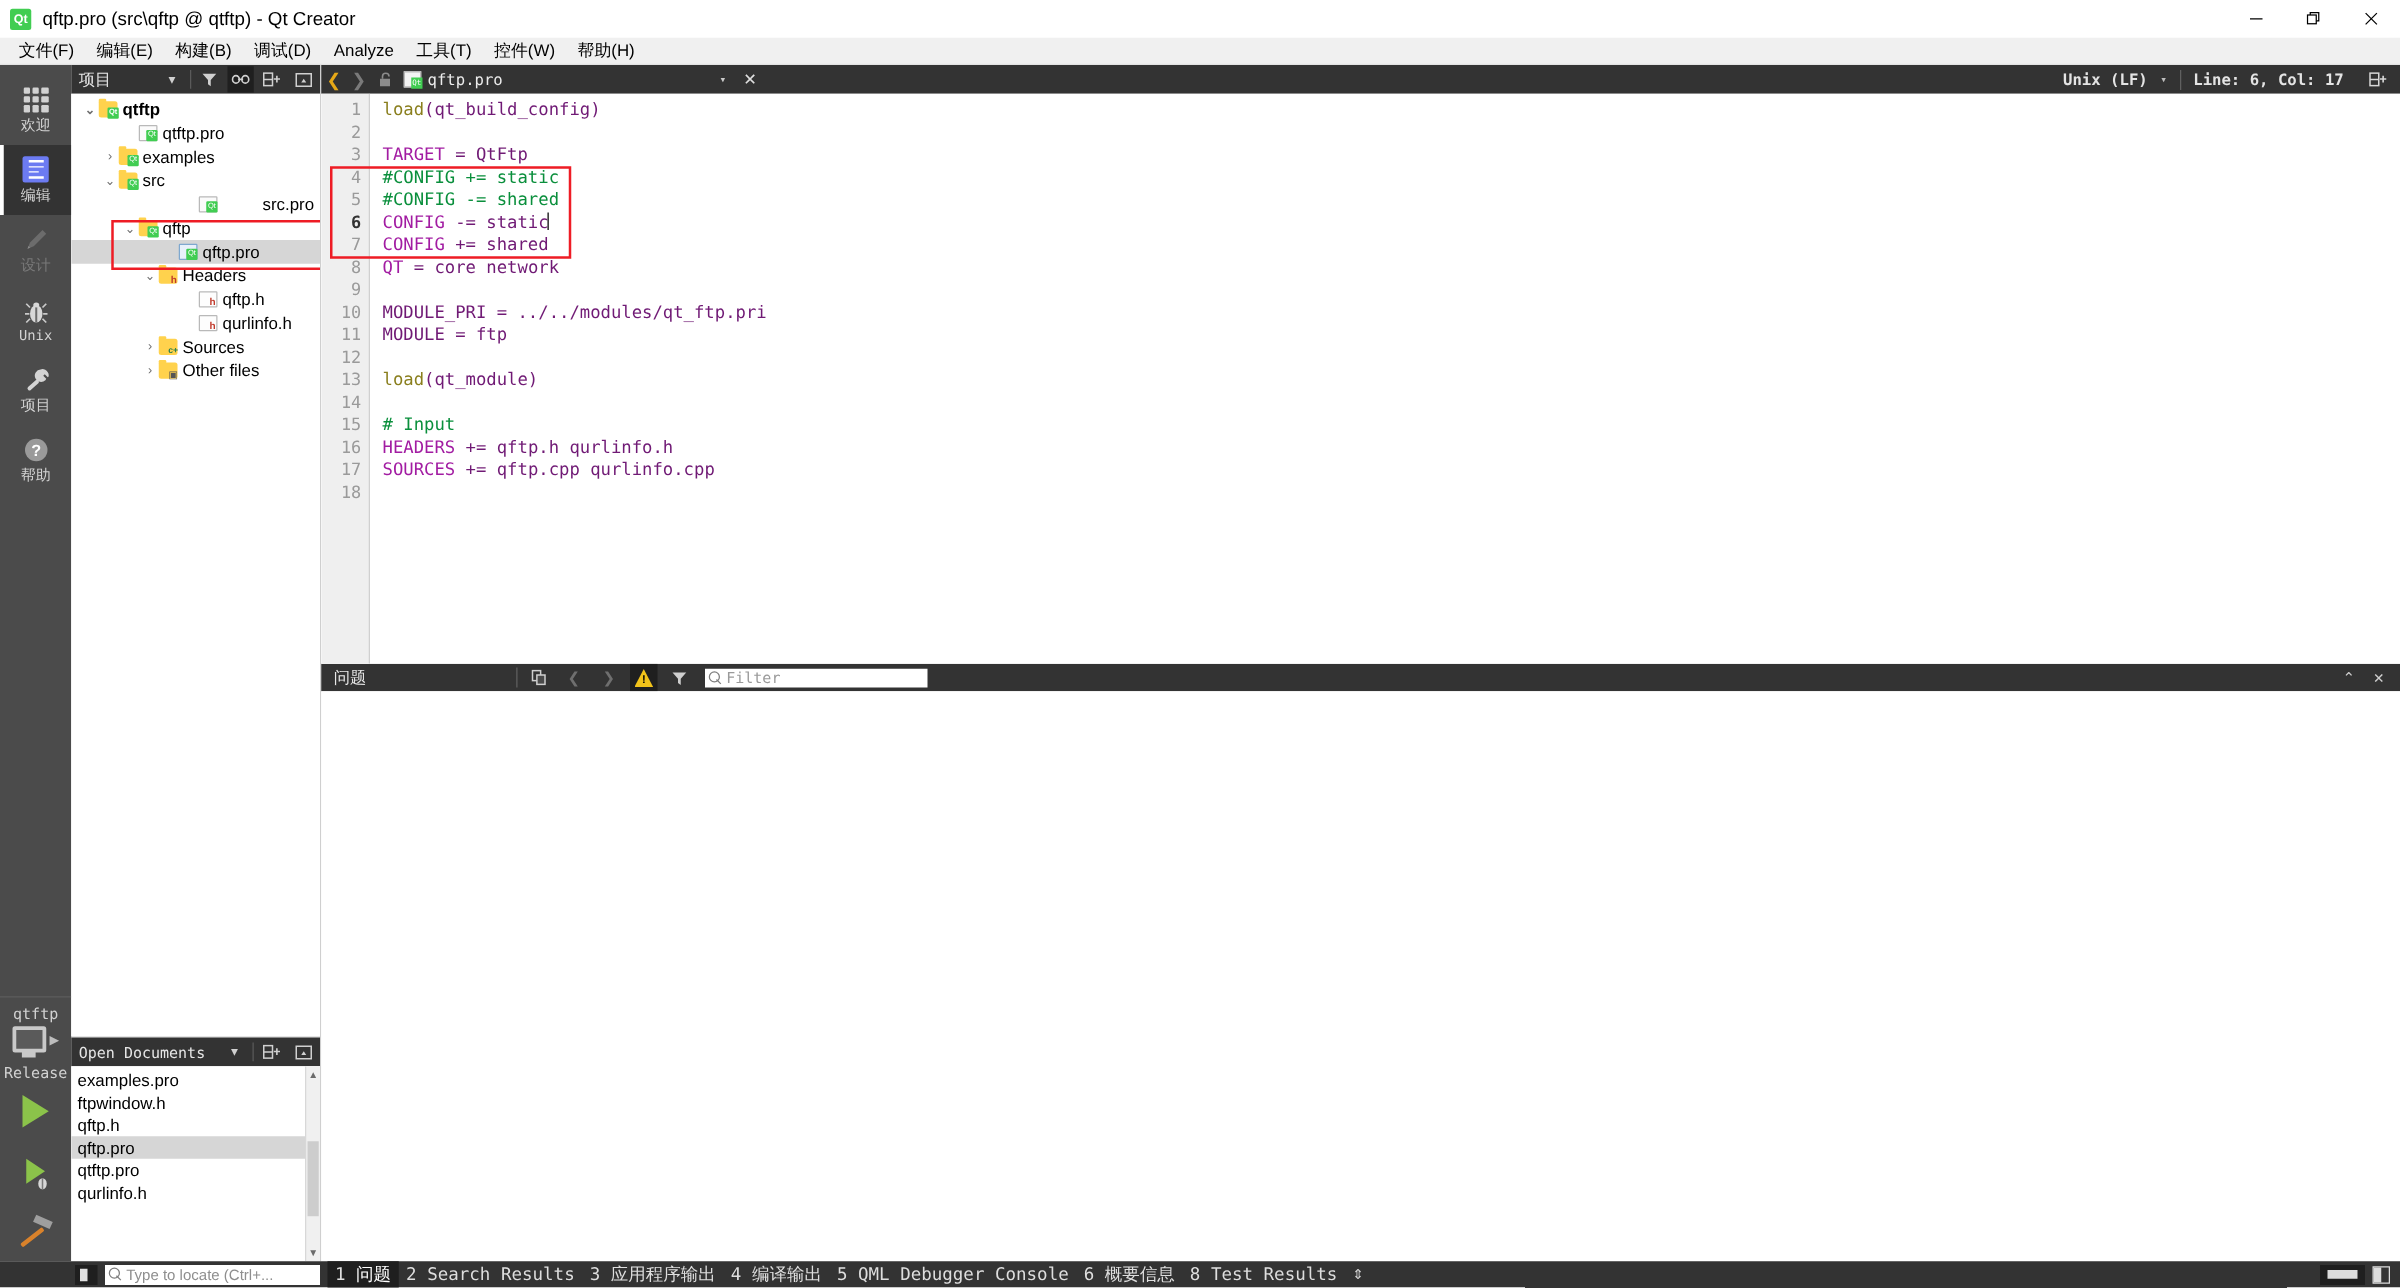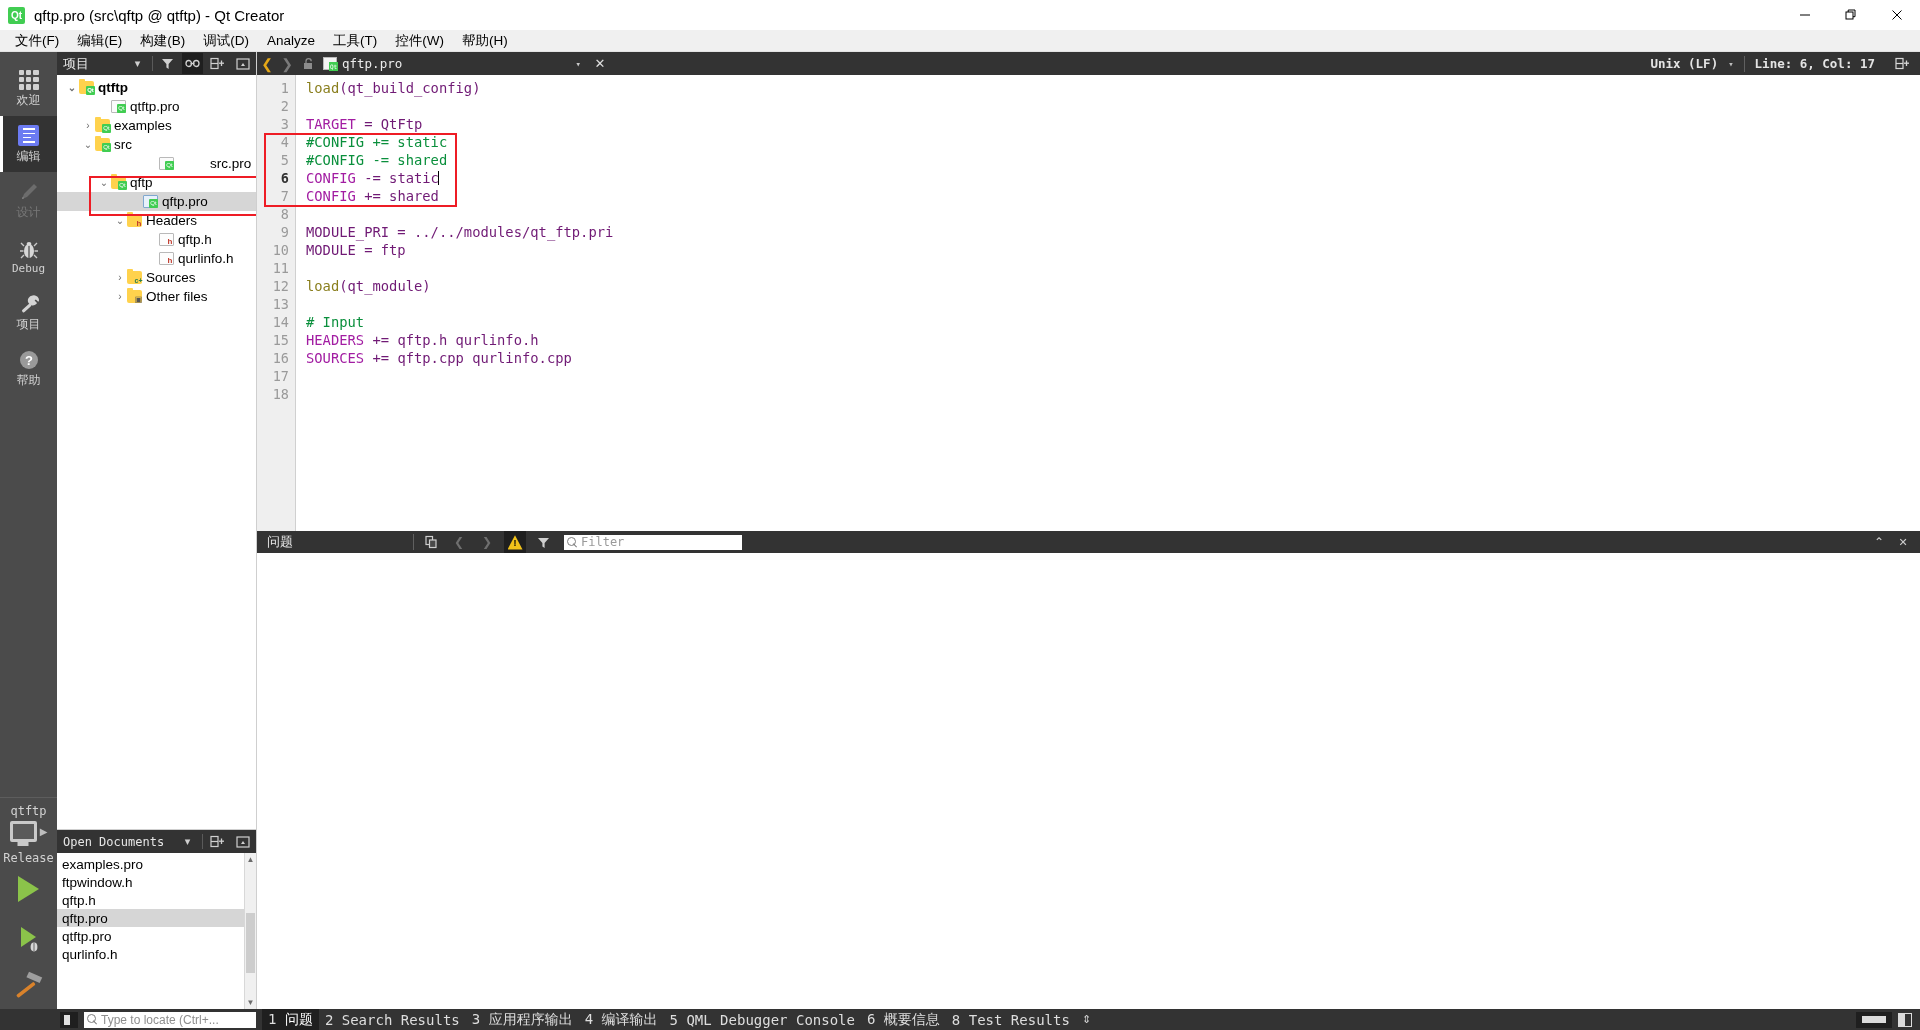--- a/index.html
+++ b/index.html
@@ -411,21 +411,21 @@
 
     <div class="mode">
       <div class="mode-ico">
         <svg width="22" height="22" viewBox="0 0 22 22">
           <ellipse cx="11" cy="12" rx="5" ry="7" fill="#d7d7d7"></ellipse>
           <rect x="10.2" y="5" width="1.6" height="14" fill="#6a6a6a"></rect>
           <path d="M6 7 L3 4 M16 7 L19 4 M5.5 12 L2 12 M16.5 12 L20 12 M6 16 L3 19 M16 16 L19 19" stroke="#c9c9c9" stroke-width="1.4" fill="none"></path>
           <ellipse cx="11" cy="5" rx="2.4" ry="2" fill="#d7d7d7"></ellipse>
         </svg>
       </div>
-      <div class="mode-label mono">Debug</div>
+      <div class="mode-label mono">Unix</div>
     </div>
 
     <div class="mode">
       <div class="mode-ico">
         <svg width="22" height="22" viewBox="0 0 22 22">
           <path d="M14.5 2.5 a5 5 0 1 0 3.8 8.6 L19 10 l-2.4-2.4 1.2-1.2 2.4 2.4 0.7-0.7 a5 5 0 0 0-6.4-5.6 z" fill="#d4d4d4"></path>
           <rect x="3" y="13.5" width="11" height="3.2" rx="1.4" fill="#d4d4d4" transform="rotate(-42 8.5 15)"></rect>
         </svg>
       </div>
       <div class="mode-label">项目</div>
@@ -709,20 +709,21 @@
       </div>
       <div class="codearea">
         <div id="code-rows">
             <div class="cline"><span class="k-func">load</span><span class="k-plain">(qt_build_config)</span></div>
             <div class="cline">&nbsp;</div>
             <div class="cline"><span class="k-var">TARGET</span><span class="k-plain"> = QtFtp</span></div>
             <div class="cline"><span class="k-cmt">#CONFIG += static</span></div>
             <div class="cline"><span class="k-cmt">#CONFIG -= shared</span></div>
             <div class="cline"><span class="k-var">CONFIG</span><span class="k-plain"> -= static</span><span class="caret"></span></div>
             <div class="cline"><span class="k-var">CONFIG</span><span class="k-plain"> += shared</span></div>
+            <div class="cline"><span class="k-var">QT</span><span class="k-plain"> = core network</span></div>
             <div class="cline">&nbsp;</div>
             <div class="cline"><span class="k-plain">MODULE_PRI = ../../modules/qt_ftp.pri</span></div>
             <div class="cline"><span class="k-plain">MODULE = ftp</span></div>
             <div class="cline">&nbsp;</div>
             <div class="cline"><span class="k-func">load</span><span class="k-plain">(qt_module)</span></div>
             <div class="cline">&nbsp;</div>
             <div class="cline"><span class="k-cmt"># Input</span></div>
             <div class="cline"><span class="k-var">HEADERS</span><span class="k-plain"> += qftp.h qurlinfo.h</span></div>
             <div class="cline"><span class="k-var">SOURCES</span><span class="k-plain"> += qftp.cpp qurlinfo.cpp</span></div>
             <div class="cline">&nbsp;</div>

